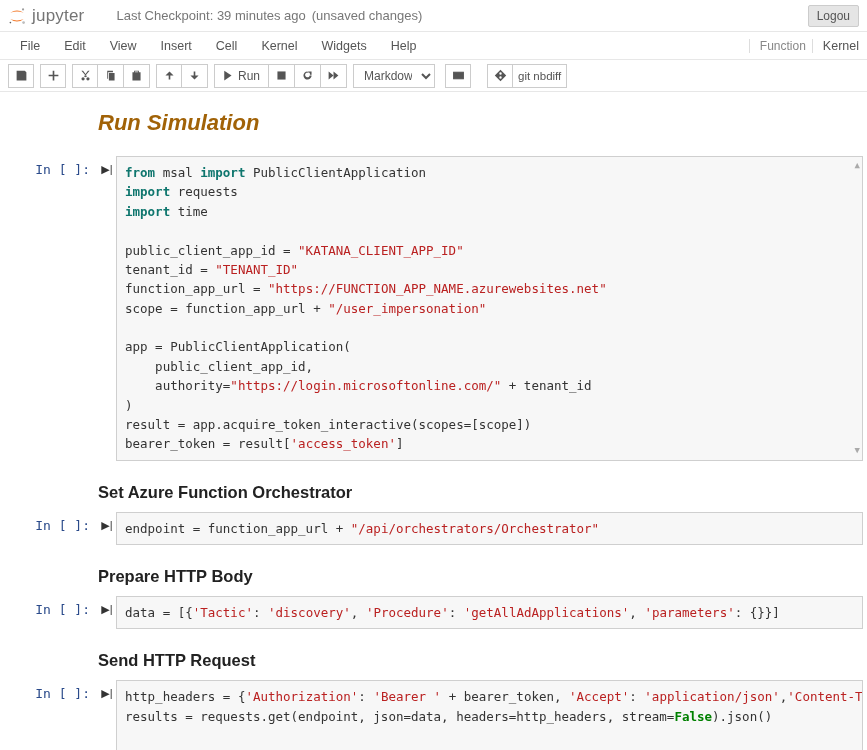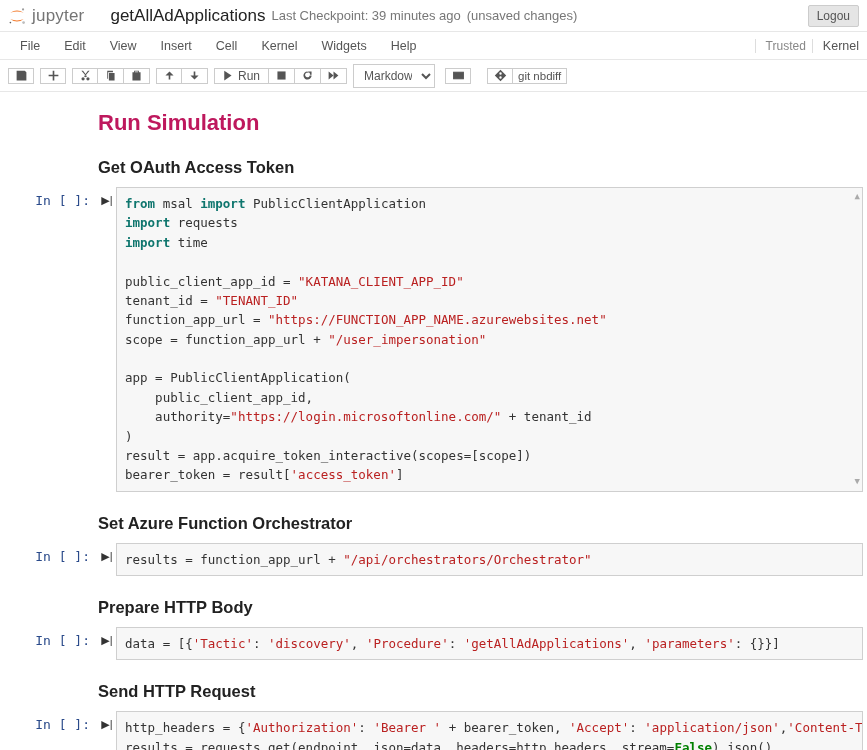--- a/index.html
+++ b/index.html
@@ -50,21 +50,21 @@
     padding: 4px 8px;
     border-bottom: 1px solid #e7e7e7;
     height: 32px;
     gap: 0;
   }
   .tb-group { display: flex; gap: 0; margin-right: 6px; }
   .tb-btn {
     border: 1px solid #ccc;
     background: #fff;
     min-width: 26px;
-    height: 16px;
+    height: 24px;
     display: flex;
     align-items: center;
     justify-content: center;
     font-size: 12px;
     color: #555;
     padding: 0 5px;
   }
   .tb-group .tb-btn:not(:first-child){ border-left: none; }
   .tb-btn.run { gap: 4px; padding: 0 8px 0 6px;}
   .tb-select {
@@ -73,21 +73,21 @@
     height: 24px;
     font-size: 12px;
     color: #555;
     padding: 0 6px;
     width: 82px;
   }
   .tb-gap { width: 10px; }
   .notebook {
     padding: 12px 0 30px 0;
   }
-  .md-h1 { font-size: 22px; font-weight: 600; color: #be185d; margin: 6px 0 20px 98px;}
+  .md-h1 { font-size: 22px; font-weight: 600; color: #a16207; margin: 6px 0 20px 98px; font-style: italic;}
   .md-h2 { font-size: 16.5px; font-weight: 600; color: #222; margin: 22px 0 10px 98px;}
   .cell {
     display: flex;
     padding: 0 4px 0 0;
     margin-bottom: 4px;
   }
   .prompt {
     width: 98px;
     min-width: 98px;
     text-align: right;
@@ -138,38 +138,37 @@
   <div class="logo-wrap">
     <svg class="logo-svg" viewBox="0 0 40 40">
       <path d="M8 14 Q20 6 32 14 Q20 10 8 14 Z" fill="#f37726"></path>
       <path d="M8 26 Q20 34 32 26 Q20 30 8 26 Z" fill="#f37726"></path>
       <circle cx="31" cy="8" r="2" fill="#9e9e9e"></circle>
       <circle cx="8" cy="32" r="1.5" fill="#616161"></circle>
       <circle cx="32" cy="32" r="2.5" fill="#bdbdbd"></circle>
     </svg>
     <span class="logo-text">jupyter</span>
   </div>
-  <span class="nb-name">getAllAdApplications</span>
   <span class="checkpoint">Last Checkpoint: 39 minutes ago</span>
   <span class="unsaved">(unsaved changes)</span>
   <div class="spacer"></div>
   <button class="logout-btn">Logou</button>
 </div>
 
 <div class="menubar">
   <div class="menu-item">File</div>
   <div class="menu-item">Edit</div>
   <div class="menu-item">View</div>
   <div class="menu-item">Insert</div>
   <div class="menu-item">Cell</div>
   <div class="menu-item">Kernel</div>
   <div class="menu-item">Widgets</div>
   <div class="menu-item">Help</div>
   <div class="spacer"></div>
-  <div class="trusted">Trusted</div>
+  <div class="trusted">Function</div>
   <div class="kernel-lbl">Kernel</div>
 </div>
 
 <div class="toolbar">
   <div class="tb-group">
     <div class="tb-btn">
         <svg class="icon" viewBox="0 0 16 16">
           <path d="M2 2h10l2 2v10H2V2zm2 8h8v3H4v-3zm1-6h5v3H5V4z"></path>
         </svg>
       </div>
@@ -258,21 +257,20 @@
         </svg>
       </div>
     <div class="tb-btn" style="font-size:11.5px;">git  nbdiff</div>
   </div>
 </div>
 
 <div class="notebook">
 
   <div class="md-h1">Run Simulation</div>
 
-  <div class="md-h2">Get OAuth Access Token</div>
 
   <div class="cell">
     <div class="prompt prompt-in">In [ ]:</div>
     <div class="run-arrow">▶|</div>
     <div class="code-area"><span class="scroll-up">▲</span><span class="tok-kw">from</span><span> msal </span><span class="tok-kw">import</span><span> PublicClientApplication</span>
 <span class="tok-kw">import</span><span> requests</span>
 <span class="tok-kw">import</span><span> time</span>
 <span></span>
 <span>public_client_app_id = </span><span class="tok-str">"KATANA_CLIENT_APP_ID"</span>
 <span>tenant_id = </span><span class="tok-str">"TENANT_ID"</span>
@@ -285,21 +283,21 @@
 <span>)</span>
 <span>result = app.acquire_token_interactive(scopes=[scope])</span>
 <span>bearer_token = result[</span><span class="tok-str">'access_token'</span><span>]</span><span class="scroll-dn">▼</span></div>
   </div>
 
   <div class="md-h2">Set Azure Function Orchestrator</div>
 
   <div class="cell">
     <div class="prompt prompt-in">In [ ]:</div>
     <div class="run-arrow">▶|</div>
-    <div class="code-area"><span>results = function_app_url + </span><span class="tok-str">"/api/orchestrators/Orchestrator"</span></div>
+    <div class="code-area"><span>endpoint = function_app_url + </span><span class="tok-str">"/api/orchestrators/Orchestrator"</span></div>
   </div>
 
   <div class="md-h2">Prepare HTTP Body</div>
 
   <div class="cell">
     <div class="prompt prompt-in">In [ ]:</div>
     <div class="run-arrow">▶|</div>
     <div class="code-area"><span>data = [{</span><span class="tok-str">'Tactic'</span><span>: </span><span class="tok-str">'discovery'</span><span>, </span><span class="tok-str">'Procedure'</span><span>: </span><span class="tok-str">'getAllAdApplications'</span><span>, </span><span class="tok-str">'parameters'</span><span>: {}}]</span></div>
   </div>
 

